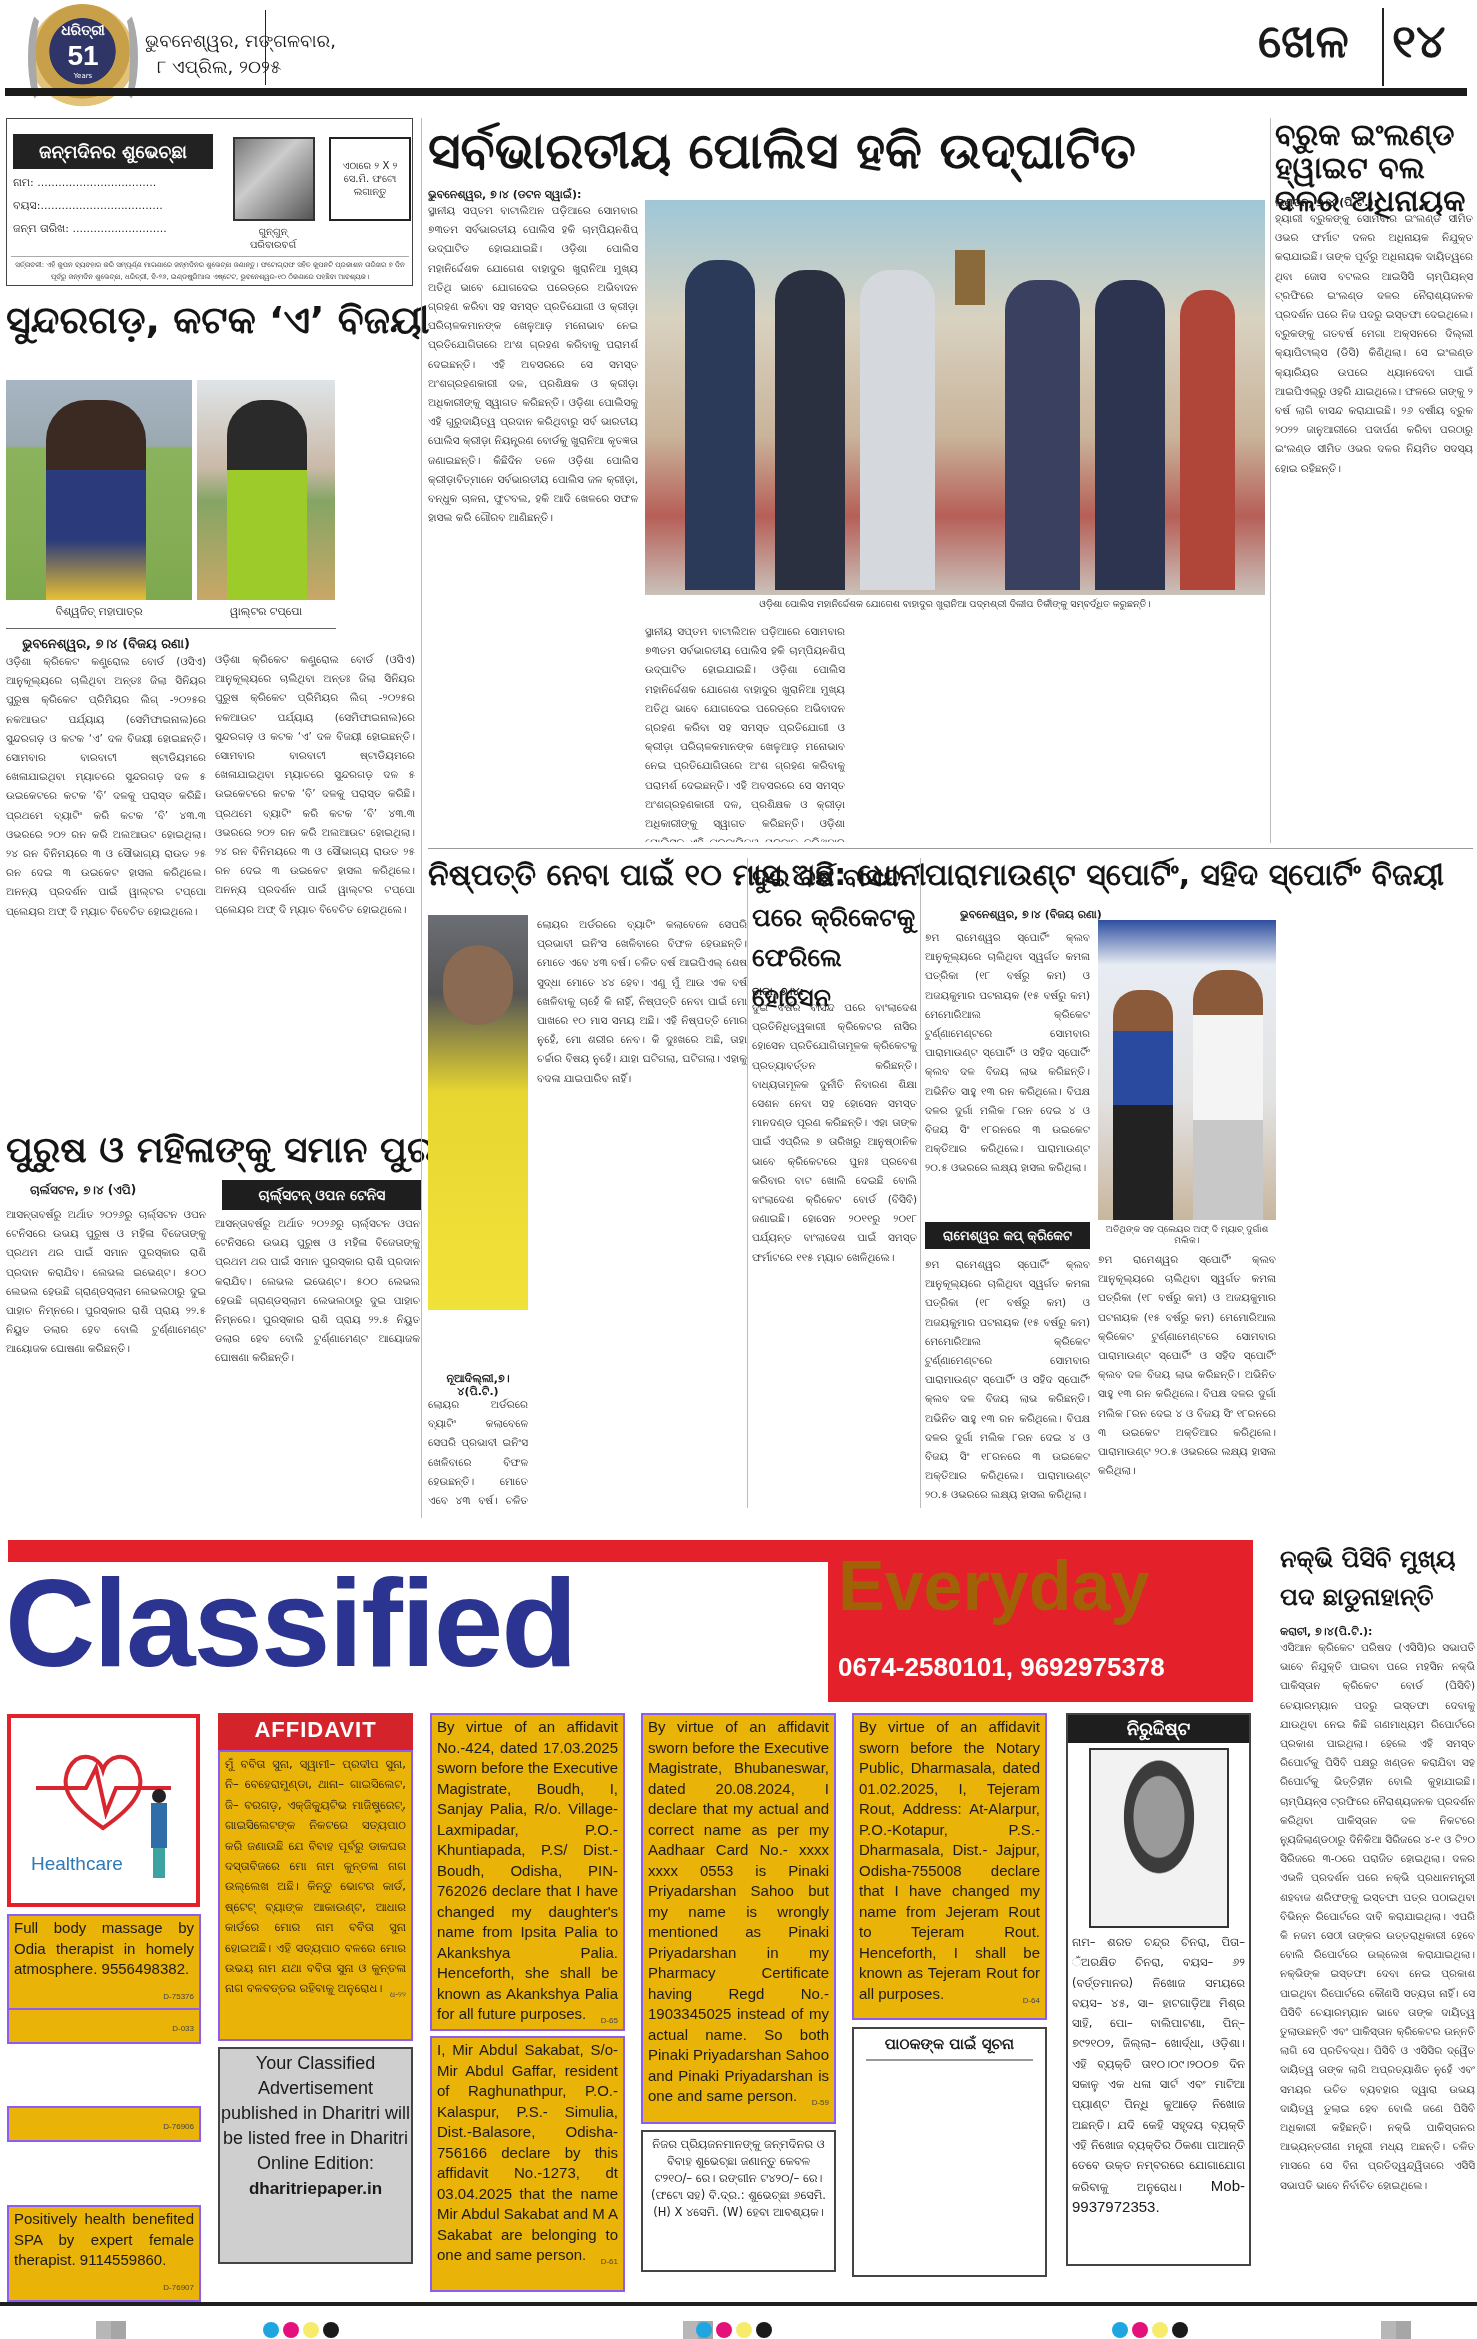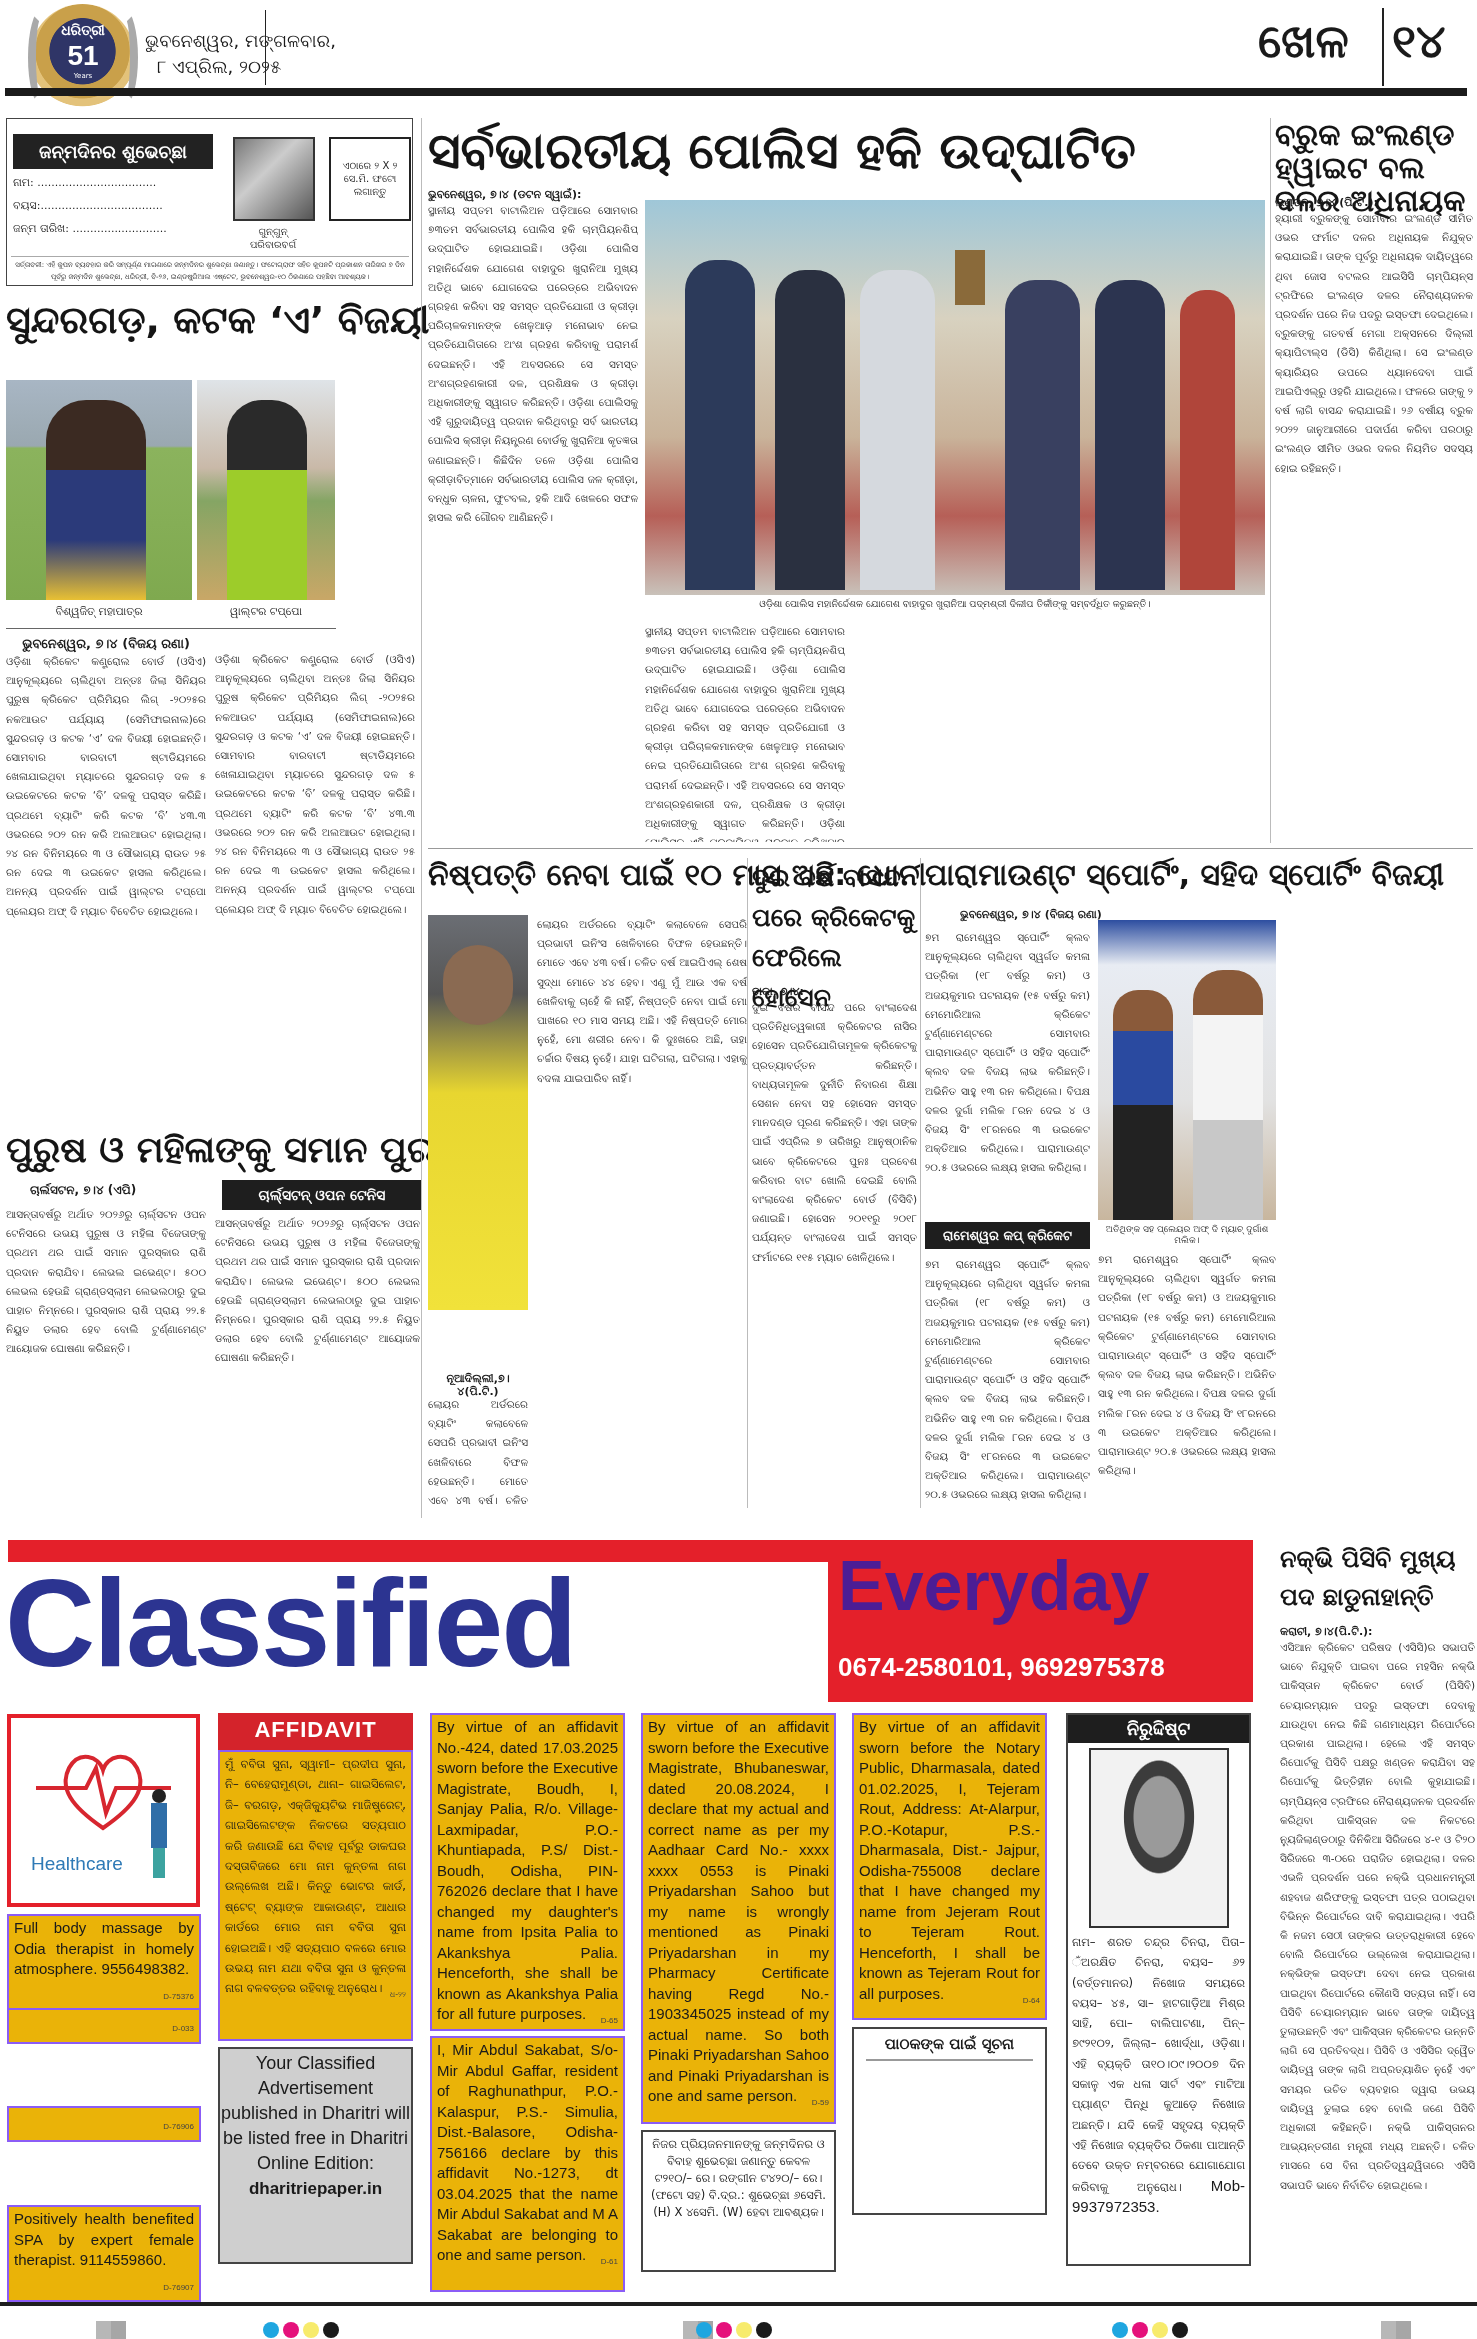--- a/index.html
+++ b/index.html
@@ -35,21 +35,21 @@
   .photo { background: #888; overflow: hidden; }
   .caption { font-size: 11px; text-align: center; }
   .rule-h { height: 1px; background: #666; }
   .rule-v { width: 1px; background: #bbb; }
   .black-tag { background: #1e1e1e; color: #fff; font-weight: bold; text-align: center; }
 
   
   .cls-band { left: 8px; top: 1540px; width: 1245px; height: 22px; background: #e4202a; }
   .cls-word { left: 5px; top: 1560px; font-family: "Liberation Sans", sans-serif; font-weight: bold; font-size: 125px; color: #2c3491; letter-spacing: -2px; line-height: 1; }
   .cls-red { left: 828px; top: 1560px; width: 425px; height: 142px; background: #e4202a; }
-  .cls-every { left: 838px; top: 1548px; font-family: "Liberation Sans", sans-serif; font-weight: bold; font-size: 70px; color: #4c1d95; line-height: 1.1; }
+  .cls-every { left: 838px; top: 1548px; font-family: "Liberation Sans", sans-serif; font-weight: bold; font-size: 70px; color: #a16207; line-height: 1.1; }
   .cls-phone { left: 838px; top: 1652px; font-family: "Liberation Sans", sans-serif; font-weight: bold; font-size: 26px; color: #fff; }
 
   .ad-box { border: 2px solid #8b5cf6; background: #eab308; font-family: "Liberation Sans", sans-serif; font-size: 15px; line-height: 20.5px; padding: 2px 5px; text-align: justify; color: #1a1a1a; }
   .ad-code { font-size: 8px; float: right; margin-top: 7px; color: #444; }
   .odia-ad { font-family: "DejaVu Sans", sans-serif; font-size: 11.5px; line-height: 20.4px; }
   .bottom-rule { left: 0; top: 2302px; width: 1477px; height: 4px; background: #1e1e1e; }
   .reg-grey { width: 30px; height: 18px; background: linear-gradient(90deg,#b7b7b7 50%,#a6a6a6 50%); top: 2321px; }
   .reg-dot { width: 16px; height: 16px; border-radius: 50%; top: 2322px; }
 </style>
 </head>
@@ -196,21 +196,21 @@
   <div>Your Classified Advertisement published in Dharitri will be listed free in Dharitri Online Edition:</div>
   <div style="font-weight:bold;font-size:17px">dharitriepaper.in</div>
 </div>
 
 <div class="abs ad-box" style="left:430px;top:1713px;width:195px;height:318px"><span>By virtue of an affidavit No.-424, dated 17.03.2025 sworn before the Executive Magistrate, Boudh, I, Sanjay Palia, R/o. Village- Laxmipadar, P.O.- Khuntiapada, P.S/ Dist.- Boudh, Odisha, PIN-762026 declare that I have changed my daughter's name from Ipsita Palia to Akankshya Palia. Henceforth, she shall be known as Akankshya Palia for all future purposes.</span> <span class="ad-code">D-65</span></div>
 <div class="abs ad-box" style="left:430px;top:2036px;width:195px;height:256px"><span>I, Mir Abdul Sakabat, S/o- Mir Abdul Gaffar, resident of Raghunathpur, P.O.- Kalaspur, P.S.- Simulia, Dist.-Balasore, Odisha-756166 declare by this affidavit No.-1273, dt 03.04.2025 that the name Mir Abdul Sakabat and M A Sakabat are belonging to one and same person.</span> <span class="ad-code">D-61</span></div>
 <div class="abs ad-box" style="left:641px;top:1713px;width:195px;height:411px"><span>By virtue of an affidavit sworn before the Executive Magistrate, Bhubaneswar, dated 20.08.2024, I declare that my actual and correct name as per my Aadhaar Card No.- xxxx xxxx 0553 is Pinaki Priyadarshan Sahoo but my name is wrongly mentioned as Pinaki Priyadarshan in my Pharmacy Certificate having Regd No.- 1903345025 instead of my actual name. So both Pinaki Priyadarshan Sahoo and Pinaki Priyadarshan is one and same person.</span> <span class="ad-code">D-59</span></div>
 <div class="abs" style="left:641px;top:2130px;width:195px;height:142px;border:2px solid #444;font-size:11.5px;line-height:17px;text-align:center;padding:4px">ନିଜର ପ୍ରିୟଜନମାନଙ୍କୁ ଜନ୍ମଦିନର ଓ ବିବାହ ଶୁଭେଚ୍ଛା ଜଣାନ୍ତୁ କେବଳ ଟ୨୧୦/– ରେ। ରଙ୍ଗୀନ ଟ୪୨୦/– ରେ। (ଫଟୋ ସହ) ବି.ଦ୍ର.: ଶୁଭେଚ୍ଛା ୬ସେମି. (H) X ୪ସେମି. (W) ହେବା ଆବଶ୍ୟକ।</div>
 <div class="abs ad-box" style="left:852px;top:1713px;width:195px;height:307px"><span>By virtue of an affidavit sworn before the Notary Public, Dharmasala, dated 01.02.2025, I, Tejeram Rout, Address: At-Alarpur, P.O.-Kotapur, P.S.- Dharmasala, Dist.- Jajpur, Odisha-755008 declare that I have changed my name from Jejeram Rout to Tejeram Rout. Henceforth, I shall be known as Tejeram Rout for all purposes.</span> <span class="ad-code">D-64</span></div>
 
-<div class="abs" style="left:852px;top:2027px;width:195px;height:188px;border:2px solid #444;text-align:center;padding:6px 4px">
+<div class="abs" style="left:852px;top:2027px;width:195px;height:250px;border:2px solid #444;text-align:center;padding:6px 4px">
   <div style="font-weight:bold;font-size:15px;border-bottom:2px solid #999;padding-bottom:6px;margin:0 8px 8px">ପାଠକଙ୍କ ପାଇଁ ସୂଚନା</div>
 </div>
 
 <div class="abs" style="left:1066px;top:1713px;width:185px;height:553px;border:2px solid #444">
   <div style="background:#1e1e1e;color:#fff;font-weight:bold;font-size:18px;text-align:center;height:28px;line-height:28px">ନିରୁଦ୍ଦିଷ୍ଟ</div>
   <div style="margin:5px auto 0;width:140px;height:180px;border:2px solid #333;background:radial-gradient(ellipse at 50% 38%, #9a9a9a 0 26%, #3c3c3c 27% 36%, #f2f2f2 37%)"></div>
   <div style="font-size:11.5px;line-height:20.3px;text-align:justify;padding:4px 4px 0">
     <span>ନାମ– ଶରତ ଚନ୍ଦ୍ର ଚିନରା, ପିତା– ଁଅରକ୍ଷିତ ଚିନରା, ବୟସ– ୬୨ (ବର୍ତ୍ତମାନର) ନିଖୋଜ ସମୟରେ ବୟସ– ୪୫, ସା– ହାଟଗାଡ଼ିଆ ମିଶ୍ର ସାହି, ପୋ– ବାଲିପାଟଣା, ପିନ୍– ୭୯୨୧୦୨, ଜିଲ୍ଲା– ଖୋର୍ଦ୍ଧା, ଓଡ଼ିଶା। ଏହି ବ୍ୟକ୍ତି ତା୧୦।୦୯।୨୦୦୭ ଦିନ ସକାଳୁ ଏକ ଧଳା ସାର୍ଟ ଏବଂ ମାଟିଆ ପ୍ୟାଣ୍ଟ ପିନ୍ଧି କୁଆଡ଼େ ନିଖୋଜ ଅଛନ୍ତି। ଯଦି କେହି ସହୃଦୟ ବ୍ୟକ୍ତି ଏହି ନିଖୋଜ ବ୍ୟକ୍ତିର ଠିକଣା ପାଆନ୍ତି ତେବେ ଉକ୍ତ ନମ୍ବରରେ ଯୋଗାଯୋଗ କରିବାକୁ ଅନୁରୋଧ।</span>
     <span style="font-family:'Liberation Sans',sans-serif;font-size:15px">Mob- 9937972353.</span>
   </div>

